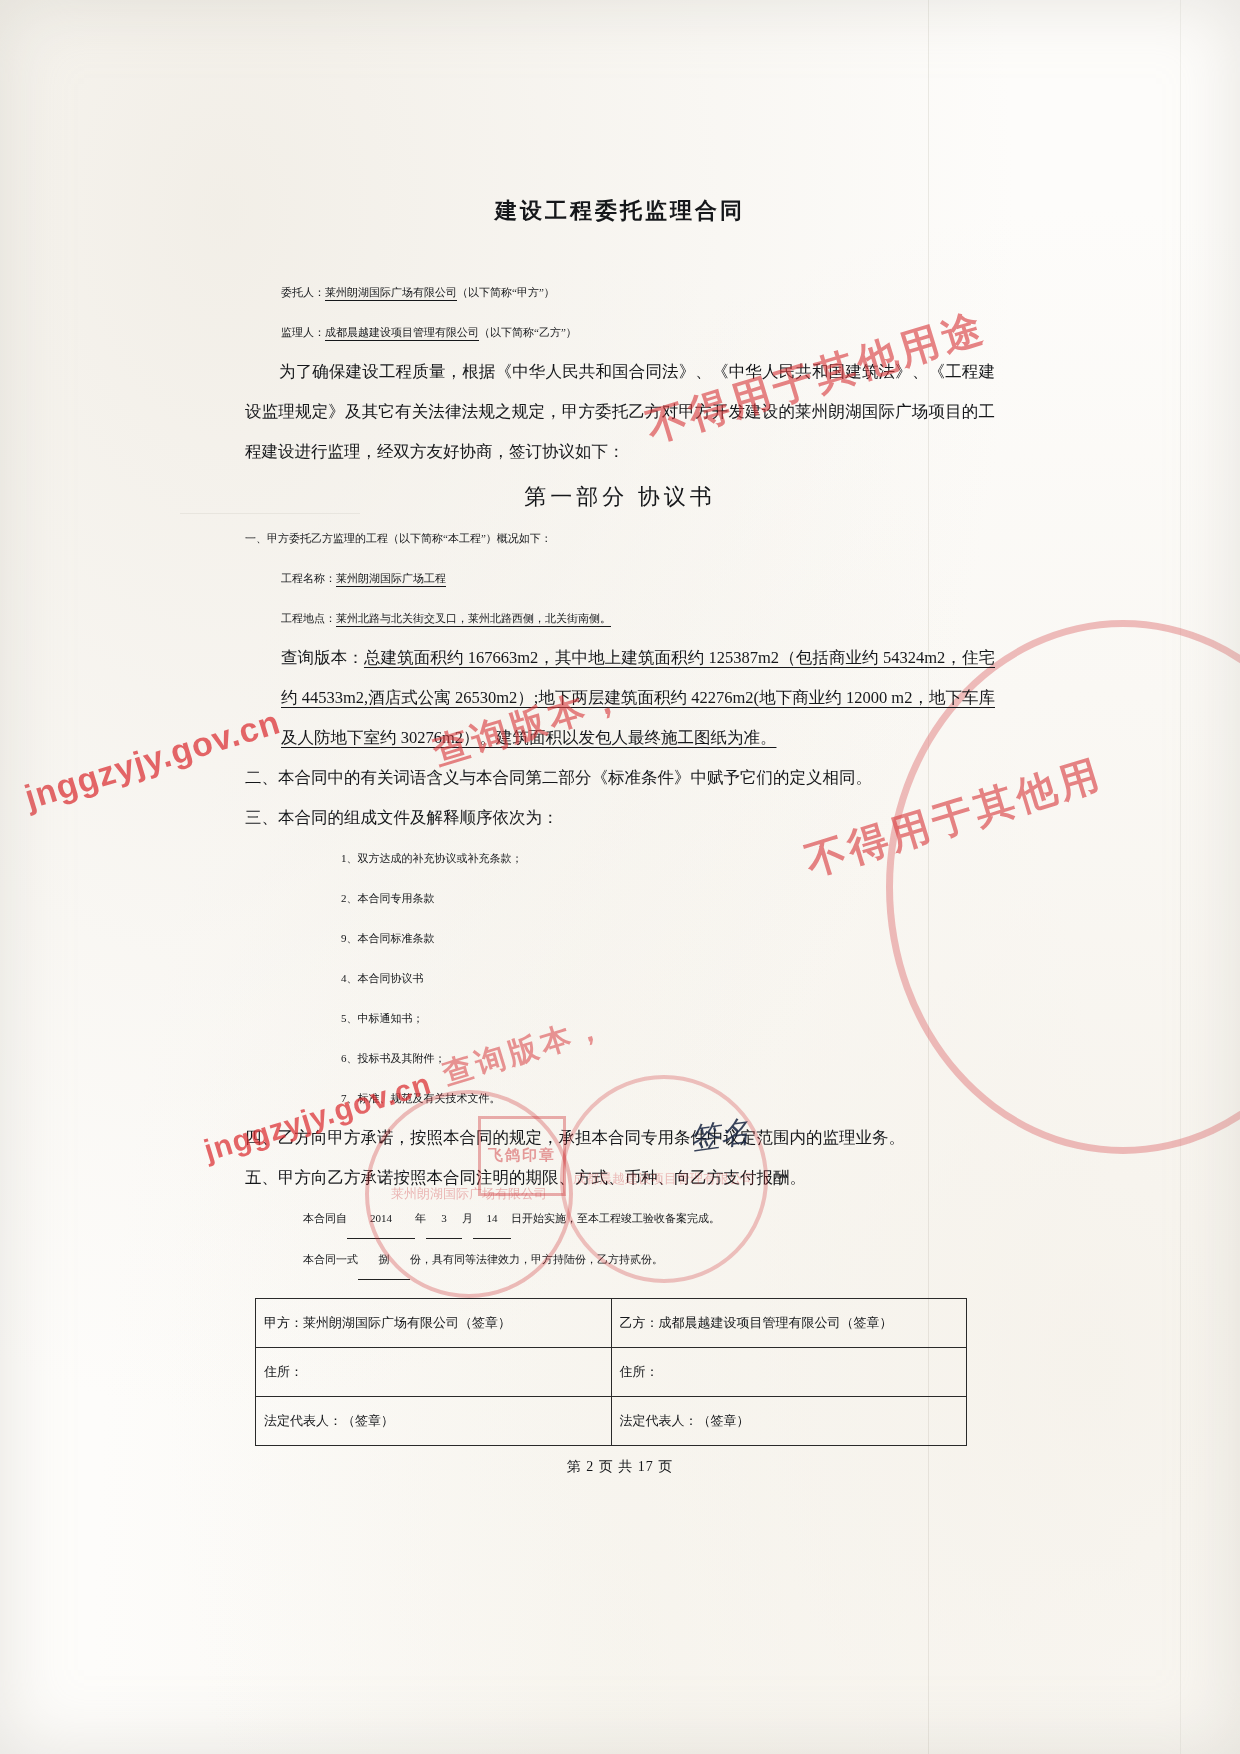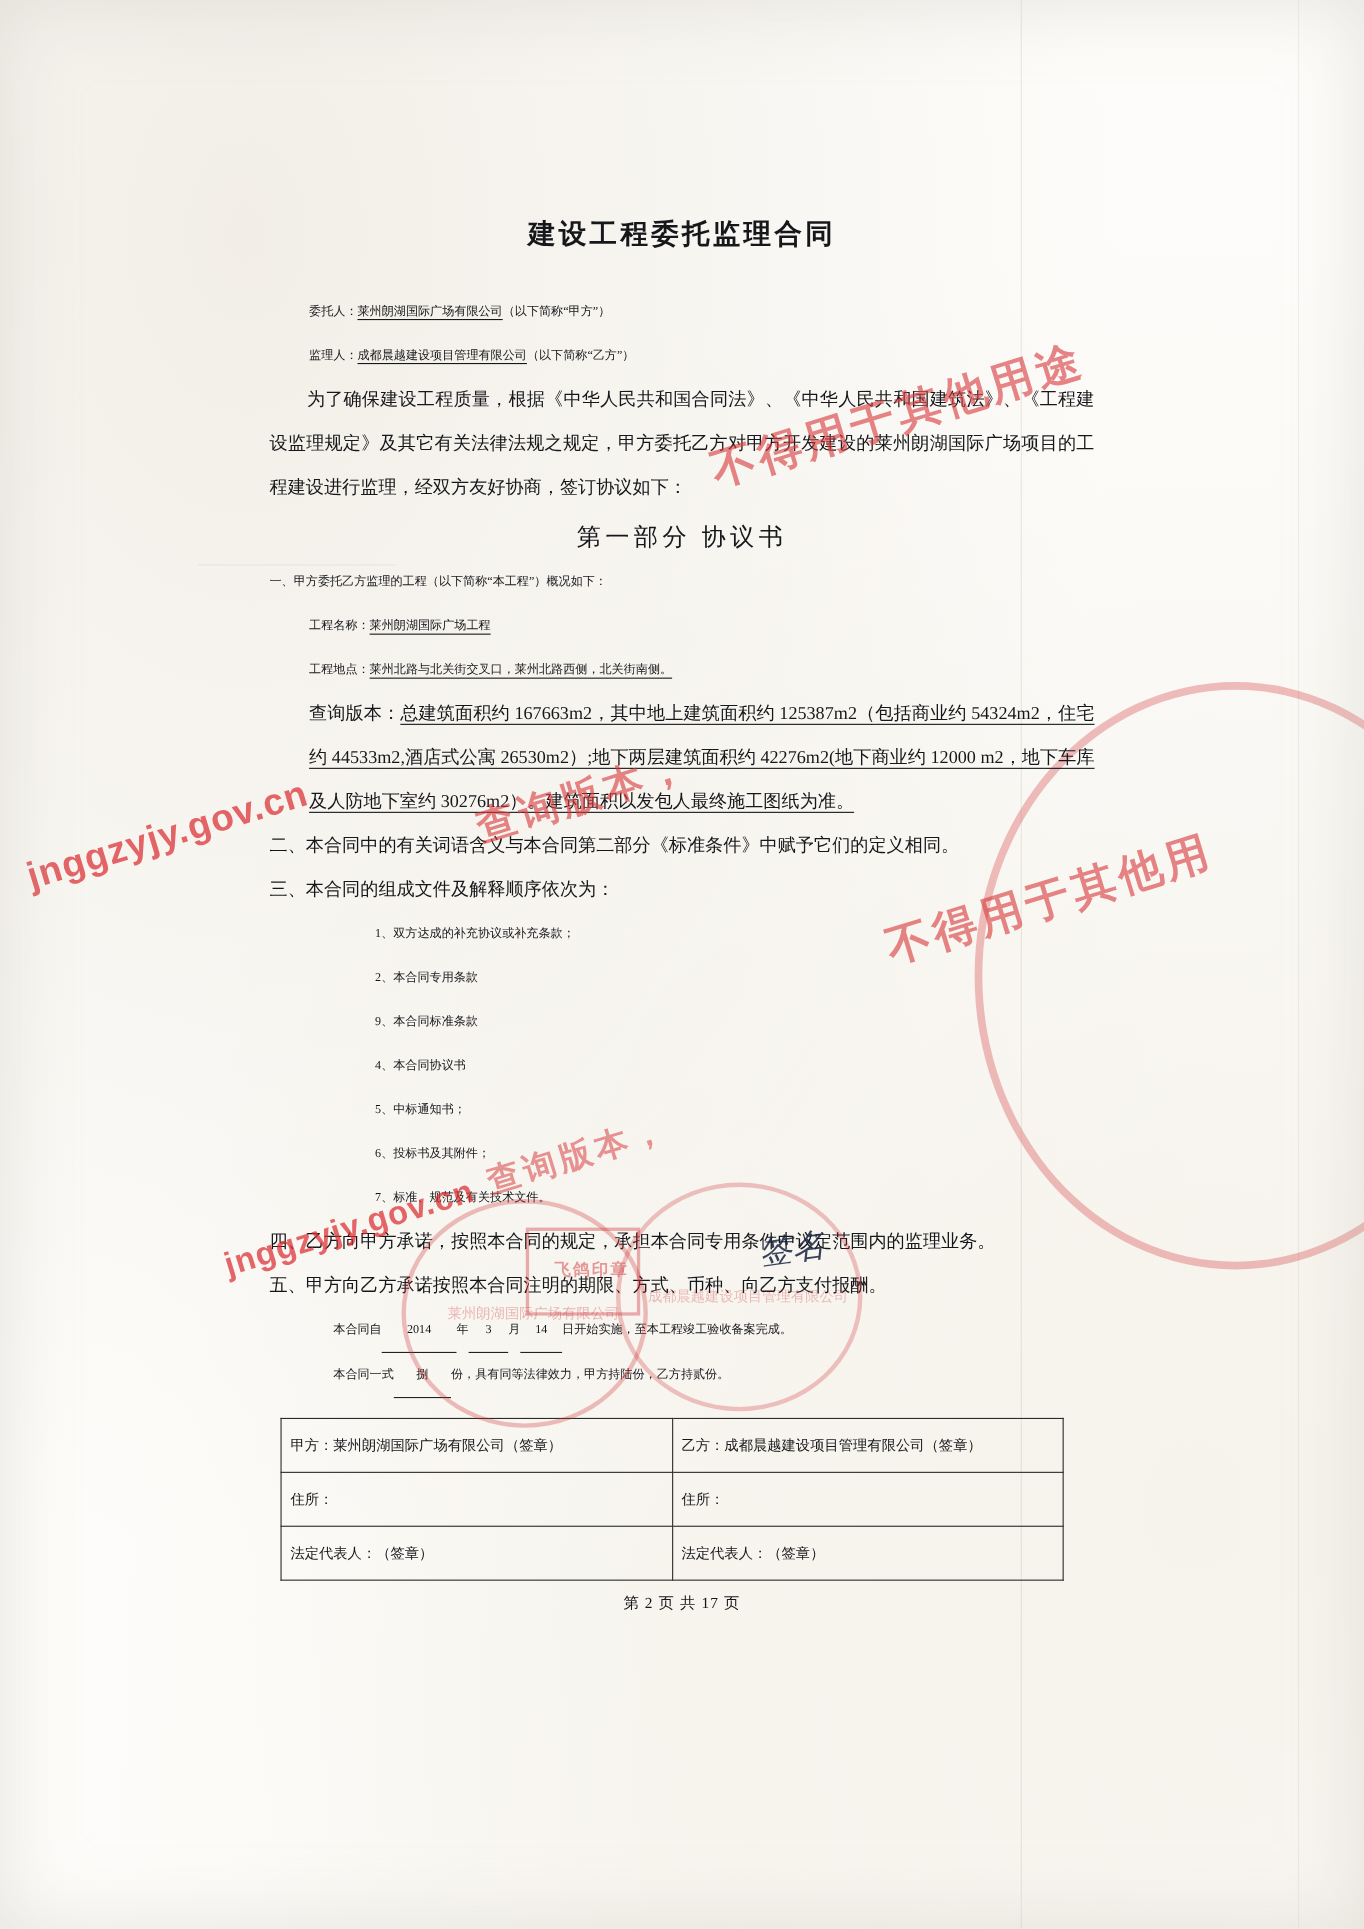--- a/index.html
+++ b/index.html
@@ -50,24 +50,24 @@
 
   .doc {
     position: absolute;
     left: 245px;
     top: 196px;
     width: 750px;
   }
 
   .doc-title {
     text-align: center;
-    font-size: 25px;
+    font-size: 22px;
     letter-spacing: 3px;
     font-weight: 600;
-    margin-bottom: 34px;
+    margin-bottom: 46px;
   }
 
   .line {
     font-size: 11px;
     line-height: 40px;
     white-space: nowrap;
   }
 
   .indent1 { padding-left: 36px; }
   .indent2 { padding-left: 58px; }
@@ -116,21 +116,20 @@
     margin-top: 12px;
     text-align: center;
     font-size: 14px;
     letter-spacing: 1px;
   }
 
   
   .seal {
     position: absolute;
     pointer-events: none;
-    padding-left: 16px;
   }
   .seal-round {
     border: 4px solid rgba(205,45,50,0.55);
     border-radius: 50%;
     color: rgba(205,45,50,0.6);
     display: flex;
     align-items: center;
     justify-content: center;
     text-align: center;
     font-size: 13px;

